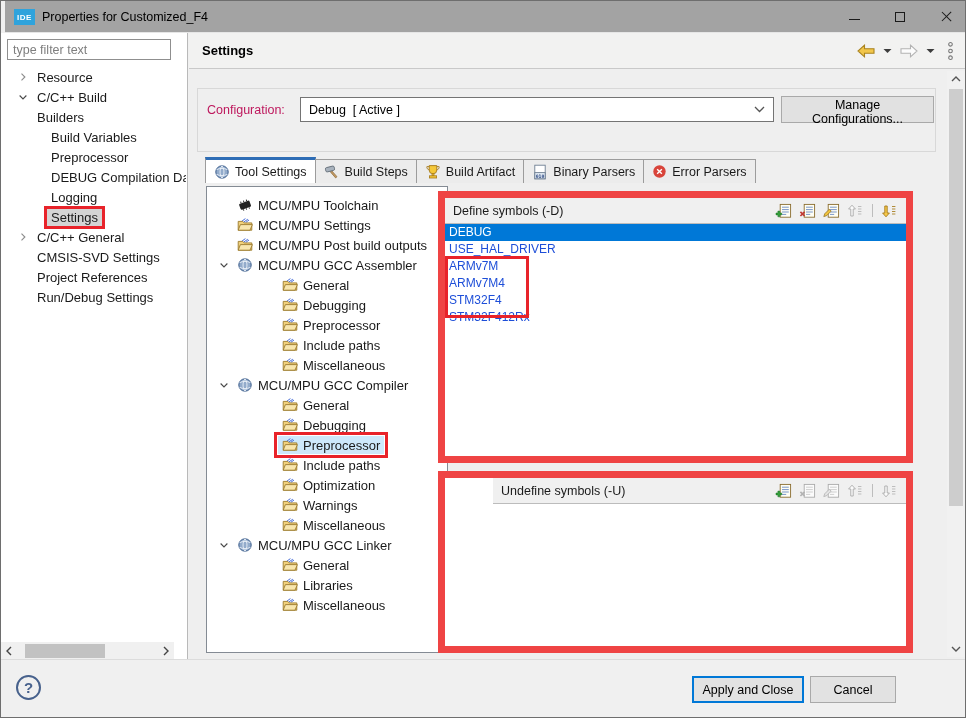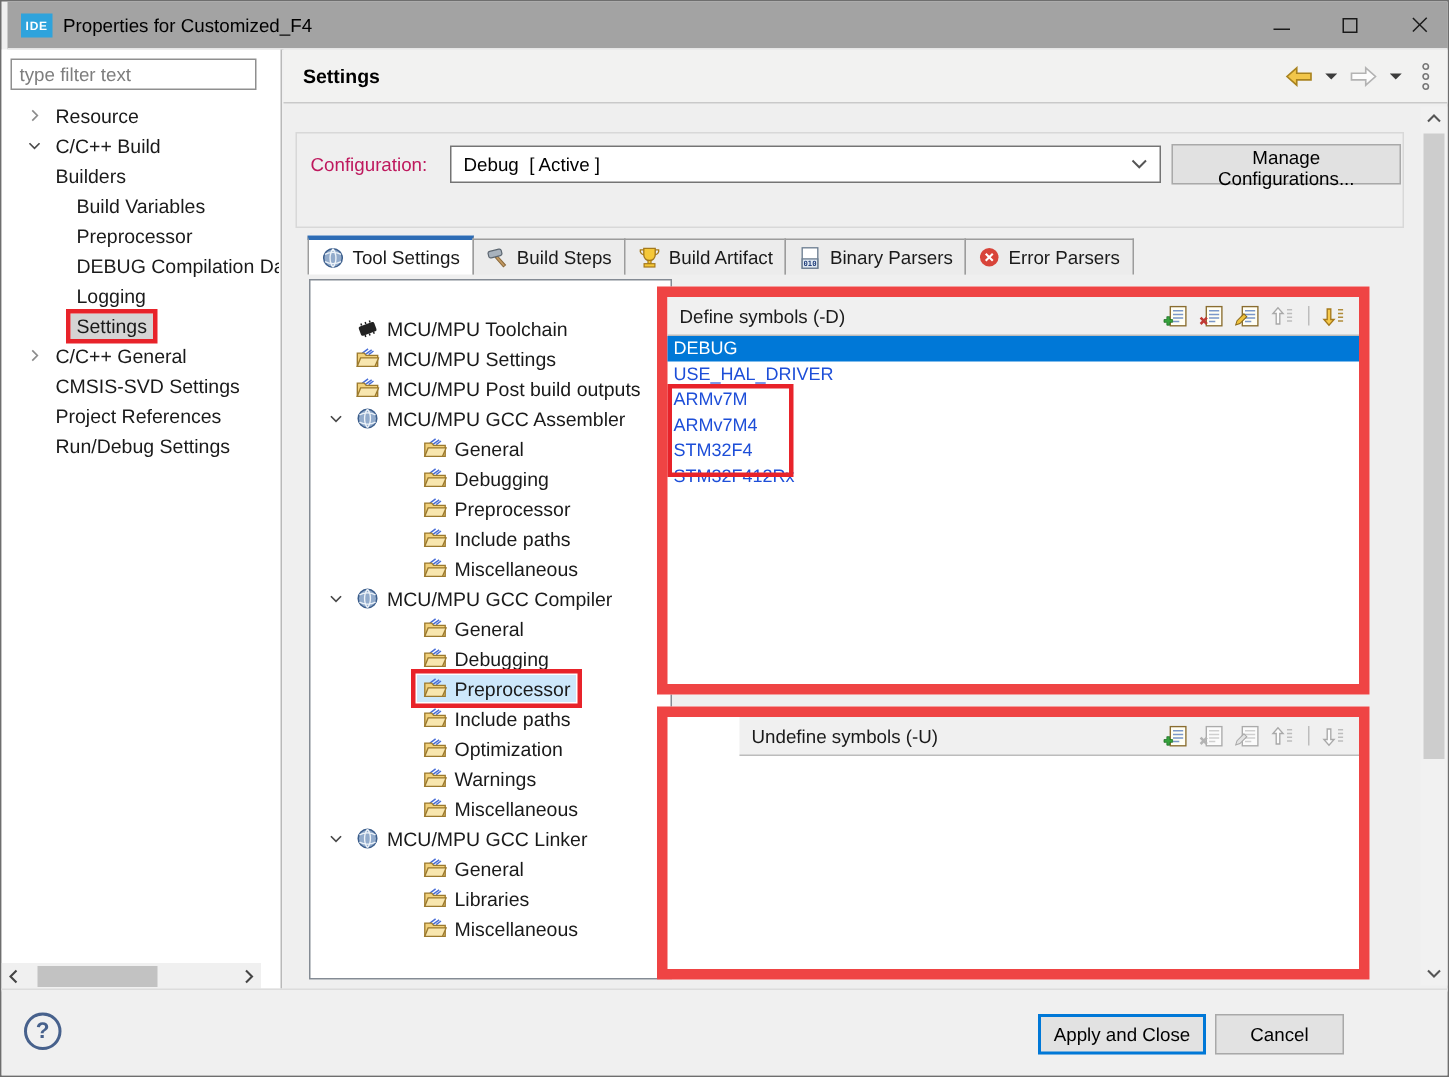--- a/index.html
+++ b/index.html
@@ -44,21 +44,21 @@
   #config-box{position:absolute;left:8px;top:55px;width:739px;height:64px;border:1px solid #d8d8d8;}
   #config-label{position:absolute;left:18px;top:70px;font-size:12.5px;color:#be185d;}
   #config-combo{position:absolute;left:111px;top:64px;width:474px;height:25px;background:#fff;border:1px solid #747474;display:flex;align-items:center;padding:0 8px;font-size:12.5px;white-space:pre;}
   #config-combo .combo-val{flex:1;}
   #manage-btn{position:absolute;left:592px;top:63px;width:153px;height:27px;background:#e1e1e1;border:1px solid #a9a9a9;font-family:"Liberation Sans",sans-serif;font-size:12.5px;color:#000;}
 
   #tabs{position:absolute;left:17px;top:125px;display:flex;align-items:flex-end;height:25px;}
   .tab{display:flex;align-items:center;gap:5px;height:24px;padding:0 8px;border:1px solid #9c9c9c;border-bottom:none;background:#ececec;font-size:12.5px;margin-left:-1px;color:#1a1a1a;}
   .tab.active{background:#fff;border-top:3px solid #2d6cb5;height:26px;}
 
-  #tool-panel{position:absolute;left:17px;top:153px;width:242px;height:467px;background:#fff;border:1px solid #848b94;padding-top:22px;overflow:hidden;}
+  #tool-panel{position:absolute;left:17px;top:153px;width:242px;height:467px;background:#fff;border:1px solid #848b94;padding-top:8px;overflow:hidden;}
   .t-row{height:20px;display:flex;align-items:center;font-size:13px;white-space:nowrap;color:#1a1a1a;}
   .t-lvl0{padding-left:7px;}
   .t-lvl1{padding-left:43px;margin-left:28px;}
   .t-chev{width:19px;min-width:19px;display:flex;justify-content:center;}
   .hl{display:flex;align-items:center;gap:5px;height:18px;padding:0 4px;}
   .t-sel{background:#cde8fb;}
   .t-red{outline:3px solid #e8232a;outline-offset:1px;}
 
   .sym-group{position:absolute;left:249px;width:475px;border:7px solid #ef4444;background:#fff;}
   #def-group{top:158px;height:272px;}

